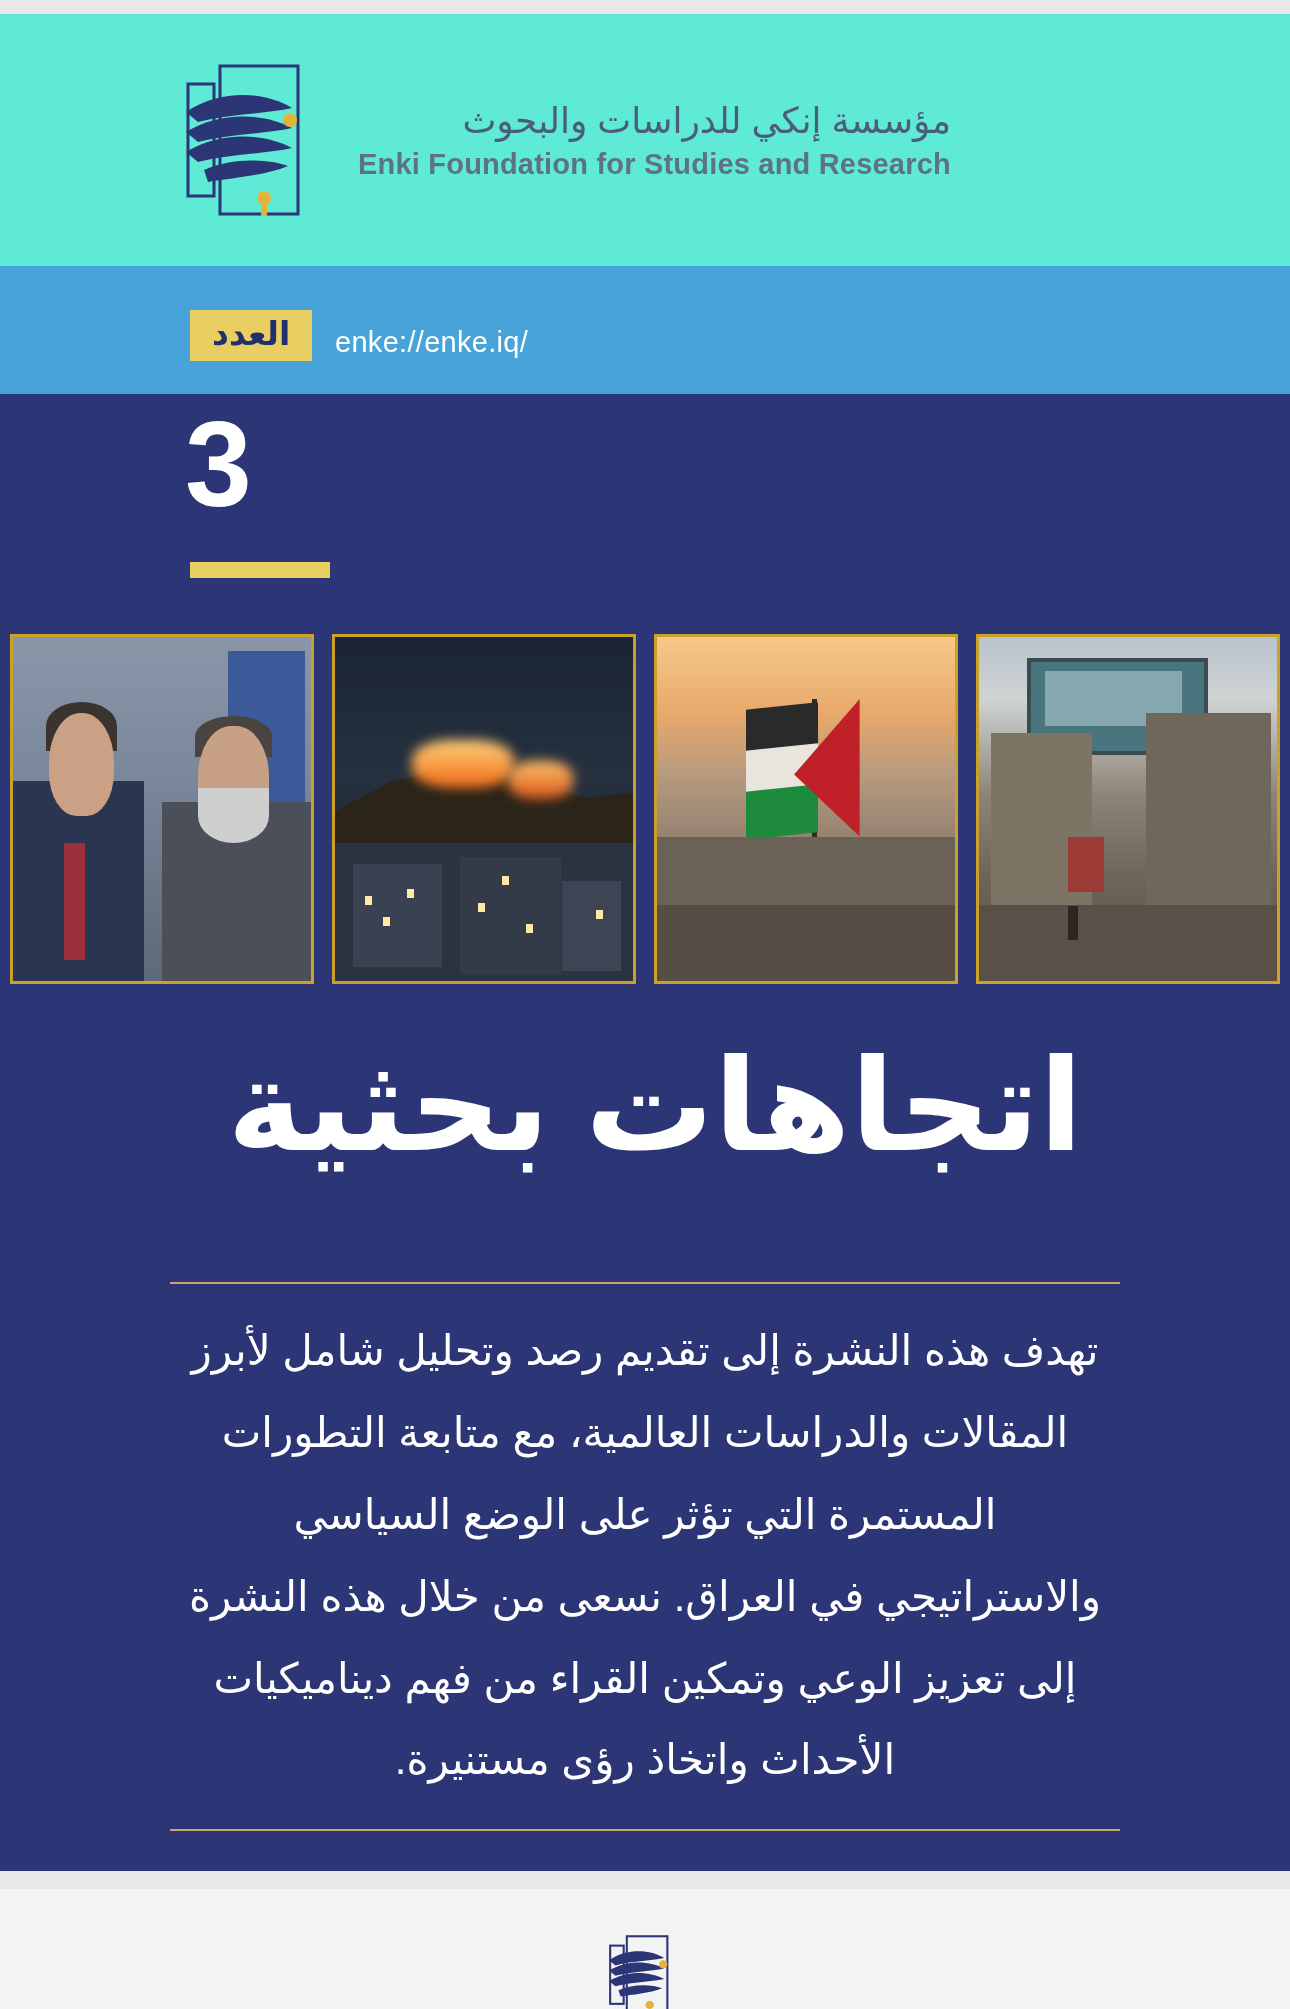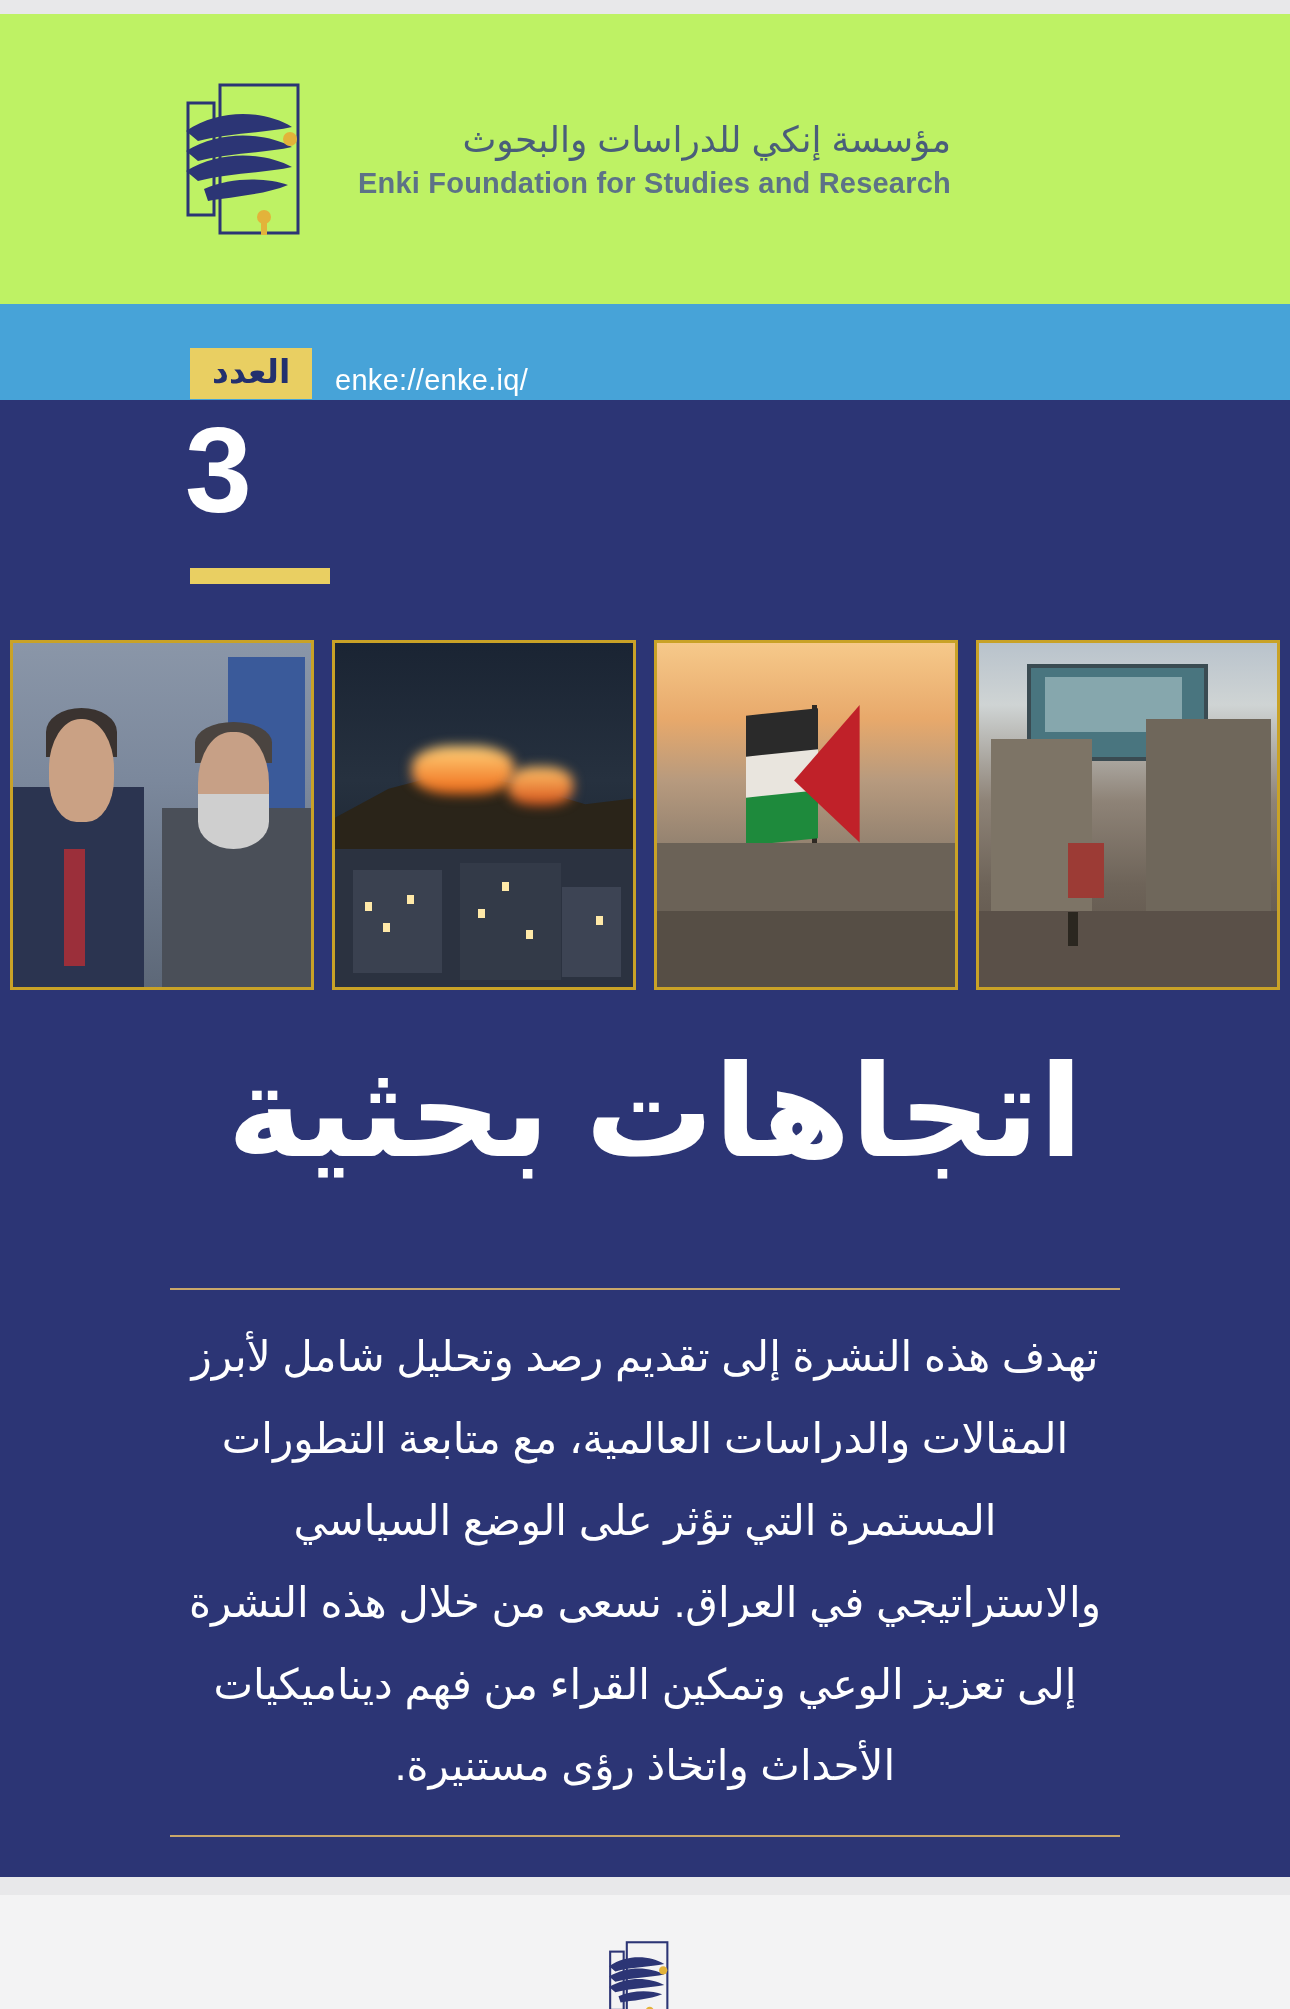--- a/index.html
+++ b/index.html
@@ -12,22 +12,22 @@
     width: 1290px;
     min-height: 2009px;
     margin: 0 auto;
     background: #e8e8ea;
     position: relative;
     overflow: hidden;
   }
 
   
   .header-white {
-    background: #bef264;
-    height: 290px;
+    background: #5eead4;
+    height: 252px;
     width: 100%;
     position: relative;
     display: flex;
     align-items: center;
     direction: ltr;
     padding-left: 180px;
     box-sizing: border-box;
   }
   .logo-wrap {
     display: flex;
@@ -57,21 +57,21 @@
   .logo-en {
     font-size: 29px;
     color: #5d7287;
     letter-spacing: 0.2px;
     font-weight: 700;
   }
 
   
   .band-blue {
     background: #47a3d8;
-    height: 96px;
+    height: 128px;
     width: 100%;
     position: relative;
     direction: ltr;
   }
   .issue-badge {
     position: absolute;
     left: 190px;
     top: 44px;
     background: #e9cf62;
     color: #23306e;

